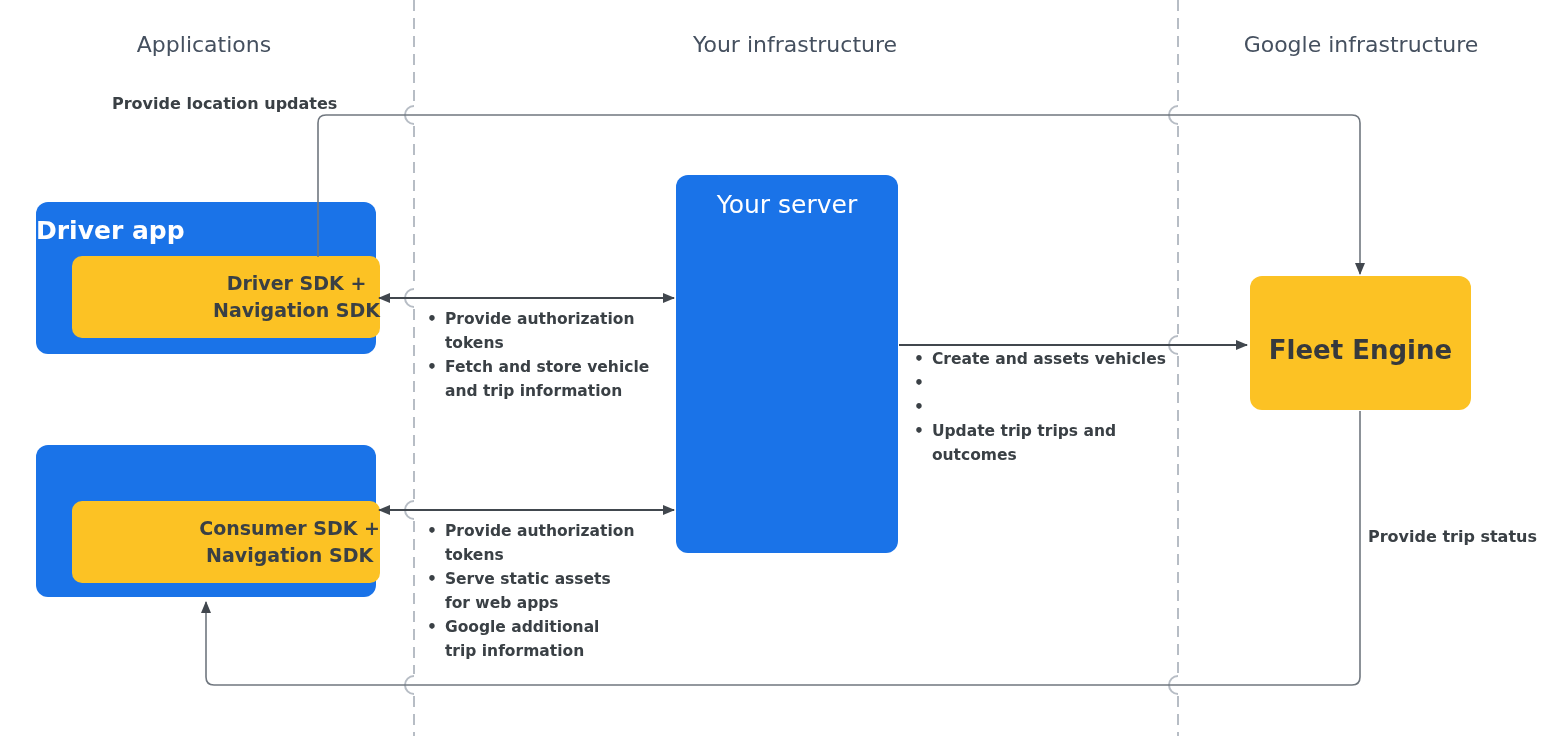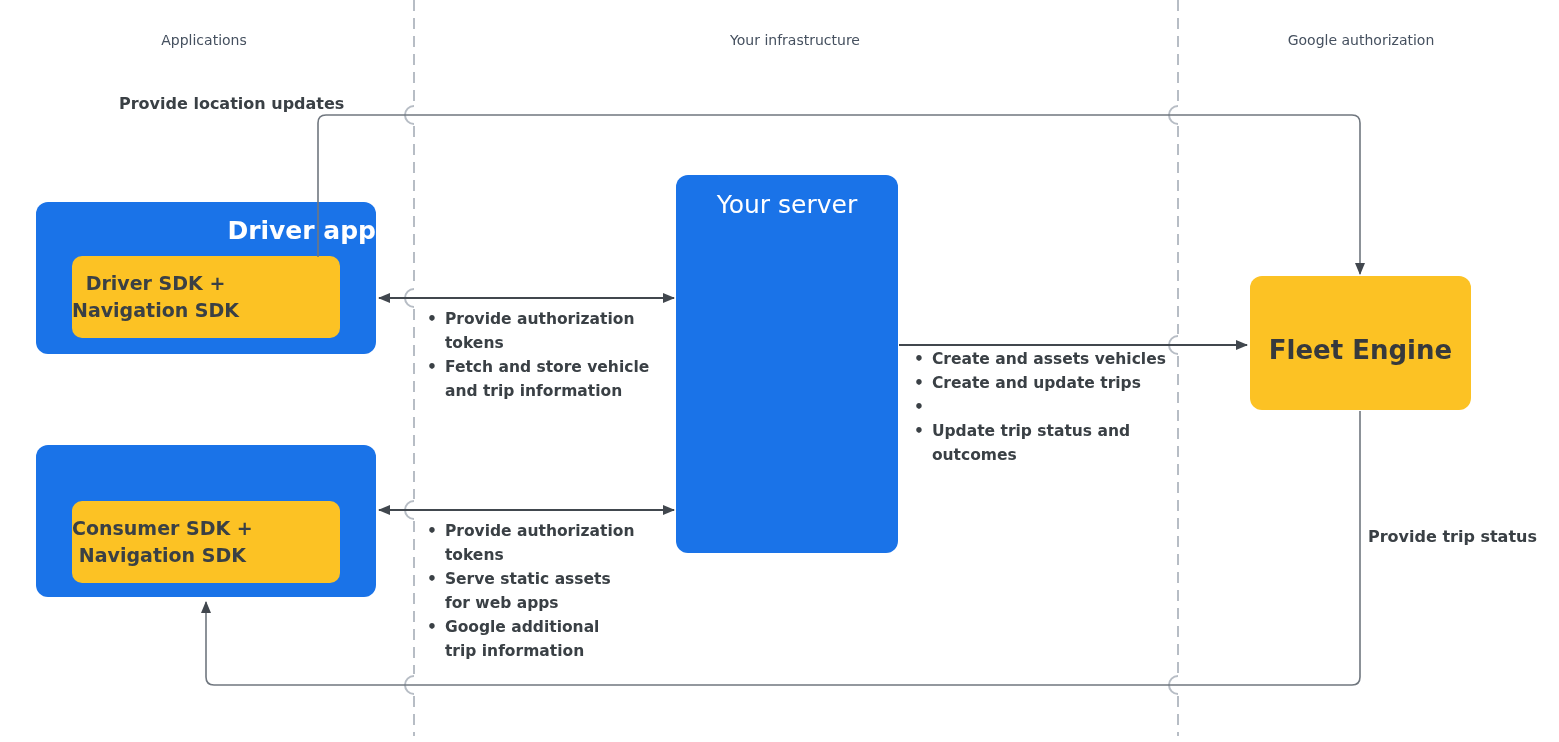--- a/index.html
+++ b/index.html
@@ -7,38 +7,39 @@
     --line:#70777F; --arrow:#41474E; --dashed:#B7BDC5; --white:#FFFFFF; --bg:#FFFFFF;
   }
   html,body{margin:0;padding:0;background:var(--bg);}
   .canvas{
     position:relative;width:1559px;height:742px;background:var(--bg);
     overflow:hidden;font-family:"DejaVu Sans","Liberation Sans",sans-serif;
   }
   
   .col-header{
     position:absolute;transform:translateX(-50%);top:32px;
-    font-size:14px;font-weight:400;color:var(--heading);white-space:nowrap;
+    font-size:22px;font-weight:400;color:var(--heading);white-space:nowrap;
   }
   
   .node{position:absolute;border-radius:12px;box-sizing:border-box;}
   .node.blue{background:var(--blue);}
   .node.yellow{background:var(--yellow);}
   .app-title{
-    margin-top:12px;text-align:right;color:var(--white);
+    margin-top:12px;text-align:left;color:var(--white);
     font-size:25px;font-weight:700;line-height:34px;
   }
   .server-title{
     margin-top:13px;text-align:center;color:var(--white);
     font-size:25px;font-weight:400;line-height:34px;
   }
   .sdk-box{
-    position:absolute;left:36px;width:268px;height:82px;border-radius:10px;
-    background:var(--yellow);display:flex;align-items:center;justify-content:flex-start;
+    position:absolute;left:36px;width:296px;height:82px;border-radius:10px;
+    background:var(--yellow);display:flex;align-items:center;justify-content:flex-end;
     text-align:center;
+    padding-left:12px;
   }
   .sdk-box .sdk-text{
     font-size:19px;font-weight:700;color:var(--text-dark);
     line-height:27px;white-space:pre-line;
   }
   .fleet-label{
     position:absolute;inset:0;display:flex;align-items:center;justify-content:center;
     font-size:26px;font-weight:700;color:#36393D;margin-top:14px;
   }
   
@@ -60,21 +61,21 @@
   .darkwire{stroke:var(--arrow);stroke-width:1.8;fill:none;}
   .ah{fill:var(--arrow);}
 </style>
 </head>
 <body>
 
 <div class="canvas">
 
   <div class="col-header" style="left:204px">Applications</div>
   <div class="col-header" style="left:795px">Your infrastructure</div>
-  <div class="col-header" style="left:1361px">Google authorization</div>
+  <div class="col-header" style="left:1361px">Google infrastructure</div>
 
   <div class="node blue" style="left:36px;top:202px;width:340px;height:152px">
     <div class="app-title">Driver app</div>
     <div class="sdk-box" style="top:54px">
       <span class="sdk-text">Driver SDK +
 Navigation SDK</span>
     </div>
   </div>
 
   <div class="node blue" style="left:36px;top:445px;width:340px;height:152px">
@@ -85,21 +86,21 @@
   </div>
 
   <div class="node blue" style="left:676px;top:175px;width:222px;height:378px">
     <div class="server-title">Your server</div>
   </div>
 
   <div class="node yellow" style="left:1250px;top:276px;width:221px;height:134px">
     <div class="fleet-label">Fleet Engine</div>
   </div>
 
-  <div class="edge-label" style="left:119px;top:95px">Provide location updates</div>
+  <div class="edge-label" style="left:112px;top:95px">Provide location updates</div>
   <div class="edge-label" style="left:1368px;top:528px">Provide trip status</div>
 
   <ul class="bullets" style="left:427px;top:307px">
     <li>
       <span class="dot">•</span>
       <span class="t">Provide authorization
 tokens</span>
       </li>
     <li>
       <span class="dot">•</span>
@@ -108,28 +109,27 @@
       </li>
   </ul>
 
   <ul class="bullets" style="left:914px;top:347px">
     <li>
       <span class="dot">•</span>
       <span class="t">Create and assets vehicles</span>
       </li>
     <li>
       <span class="dot">•</span>
-      <span class="t">Create and update trips</span>
       </li>
     <li>
       <span class="dot">•</span>
       </li>
     <li>
       <span class="dot">•</span>
-      <span class="t">Update trip status and
+      <span class="t">Update trip trips and
 outcomes</span>
       </li>
   </ul>
 
   <ul class="bullets" style="left:427px;top:519px">
     <li>
       <span class="dot">•</span>
       <span class="t">Provide authorization
 tokens</span>
       </li>

